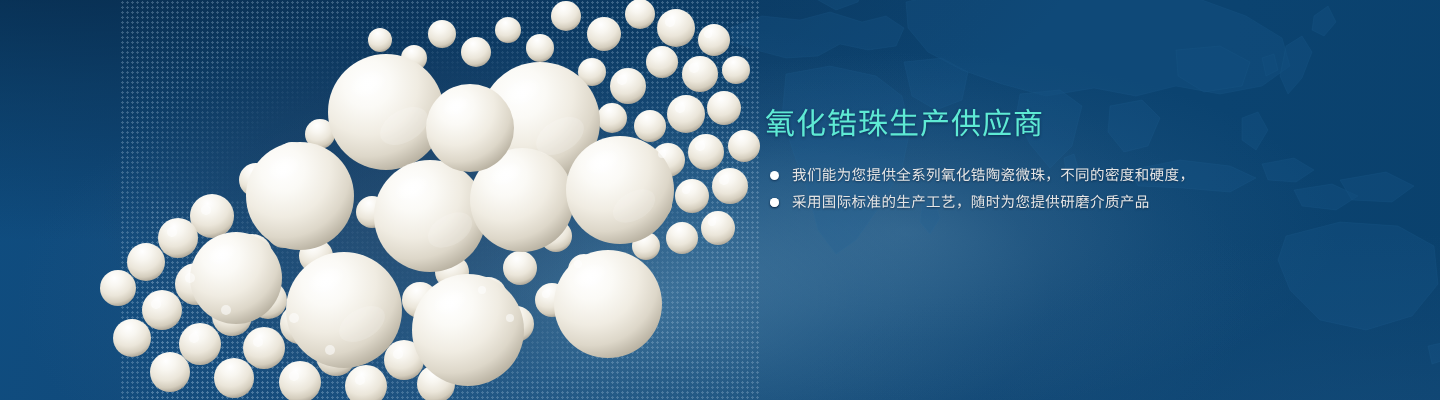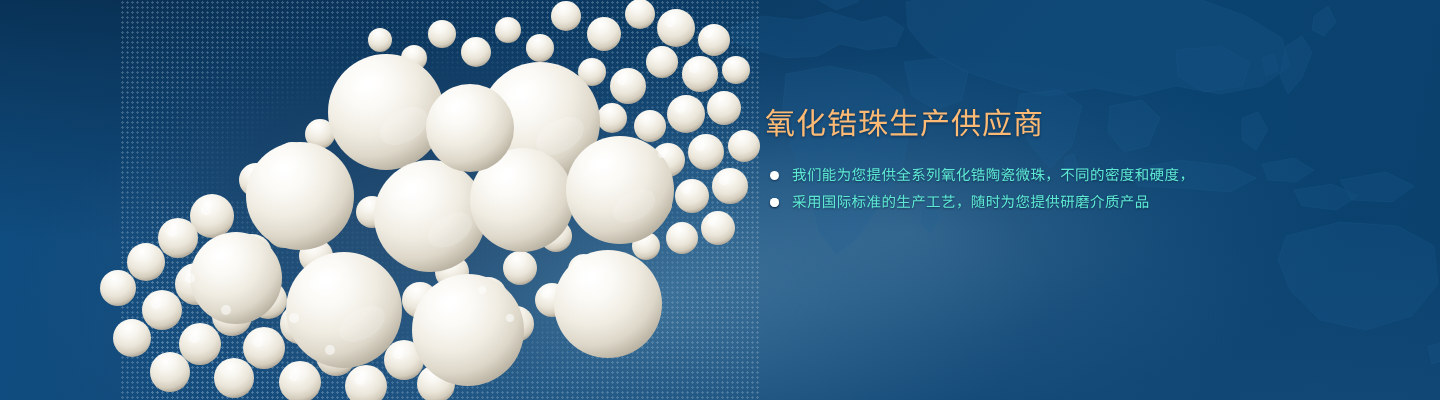--- a/index.html
+++ b/index.html
@@ -112,34 +112,34 @@
 
   
   .copy{
     position:absolute;
     left:765px; top:104px;
     width:620px;
   }
   .headline{
     font-size:30px;
     line-height:40px;
-    color:#fdba74;
+    color:#5eead4;
     font-weight:400;
     letter-spacing:1px;
     text-shadow:0 1px 3px rgba(0,20,45,.55);
     white-space:nowrap;
   }
   .bullets{
     list-style:none;
     margin-top:20px;
   }
   .bullet{
     position:relative;
     padding-left:27px;
-    color:#5eead4;
+    color:#e5e5e5;
     font-size:14.5px;
     line-height:23px;
     letter-spacing:.4px;
     margin-bottom:4px;
     text-shadow:0 1px 2px rgba(0,18,40,.5);
   }
   .bullet:last-child{ margin-bottom:4px; }
   .dot{
     position:absolute;
     left:5px; top:7px;

